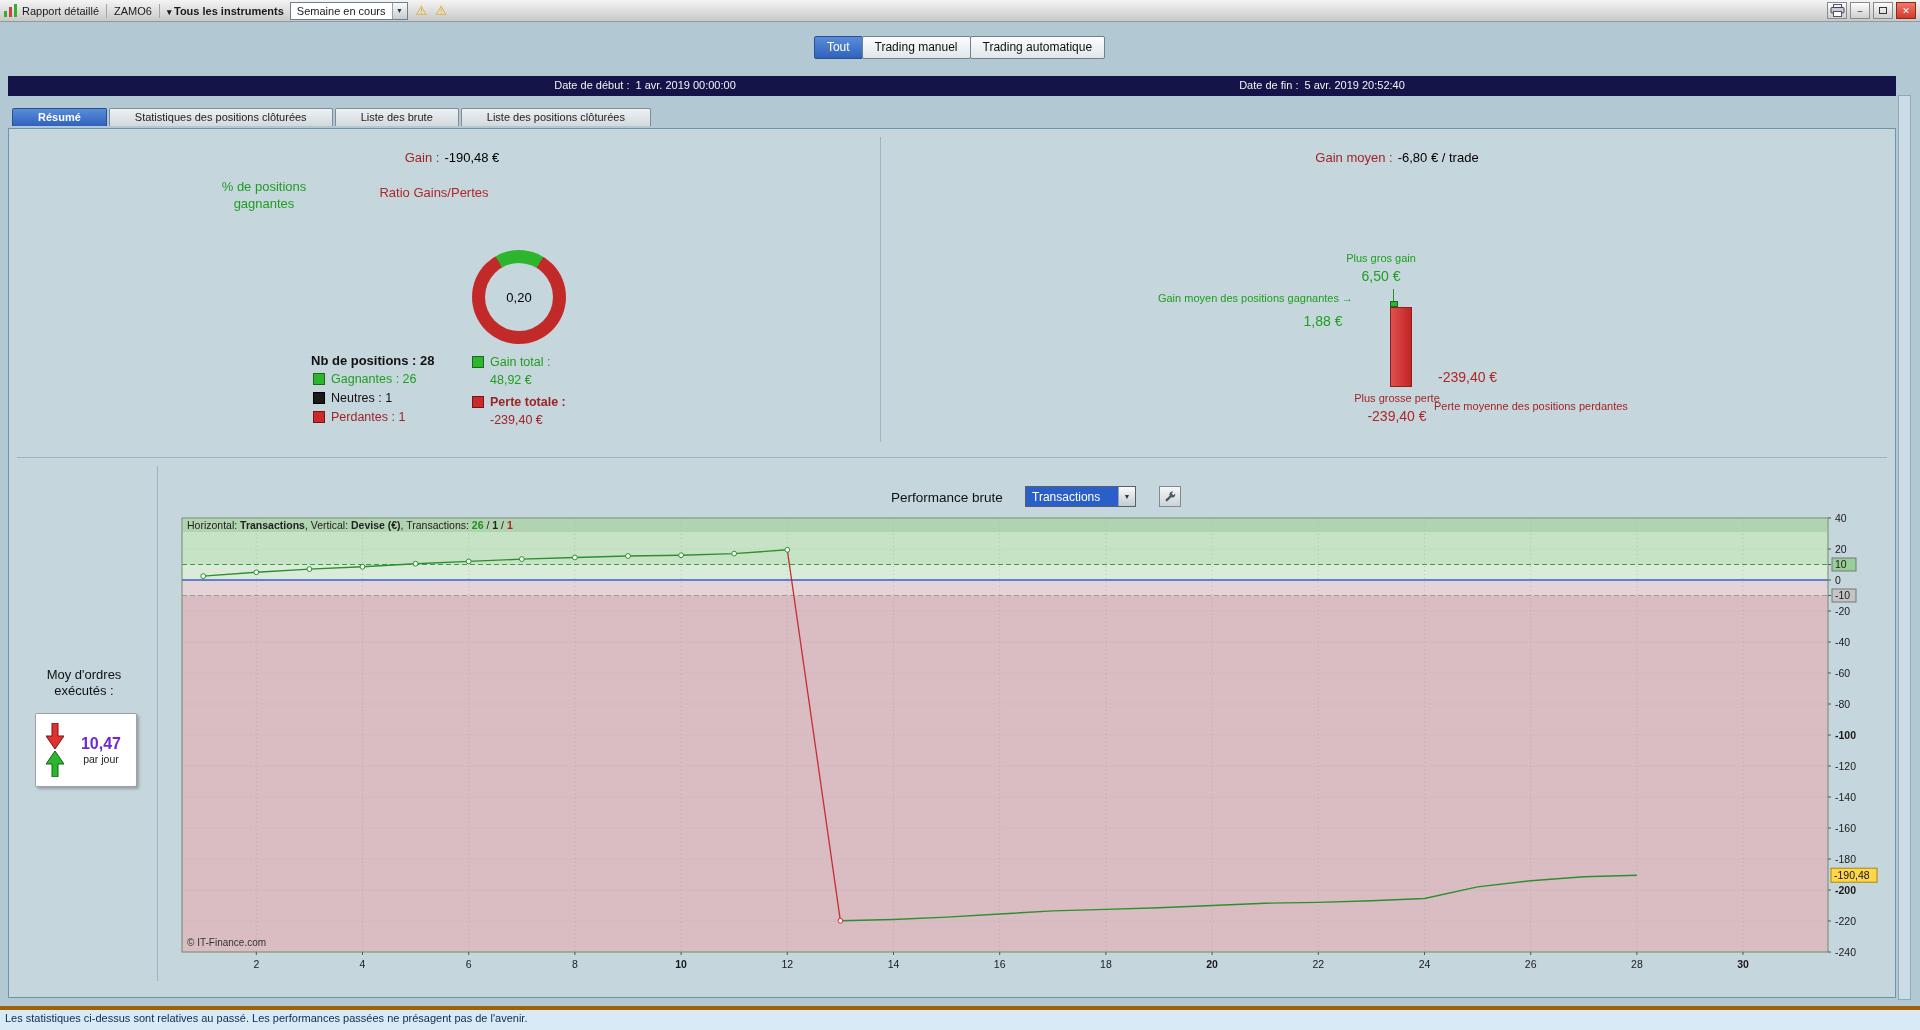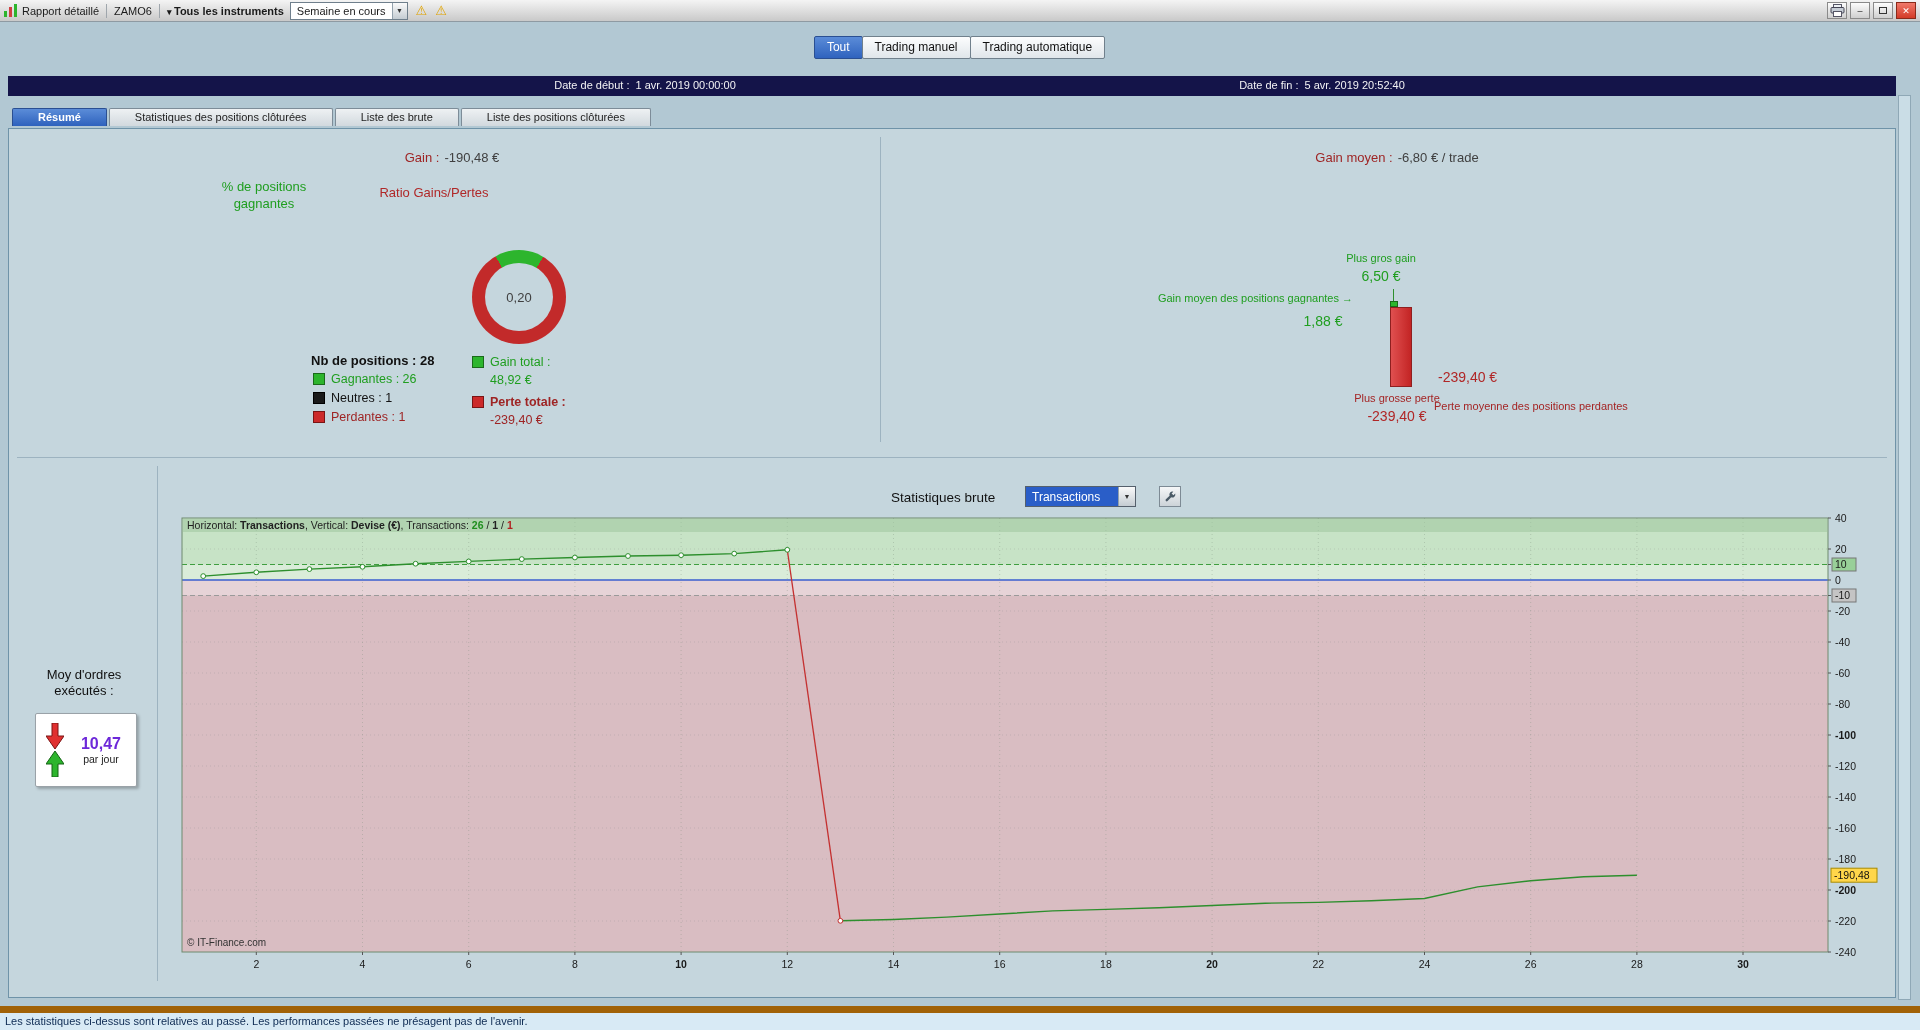--- a/index.html
+++ b/index.html
@@ -2,21 +2,21 @@
 <html><head>
 <meta charset="utf-8">
 <style>
   *{margin:0;padding:0;box-sizing:border-box;}
   html,body{width:1920px;height:1030px;}
   body{position:relative;font-family:"Liberation Sans",sans-serif;background:#b2c8d3;overflow:hidden;}
   .abs{position:absolute;}
   .center{text-align:center;}
   .right{text-align:right;}
   .green{color:#1f9e1f;}
-  .red{color:#404040;}
+  .red{color:#000000;}
   .dkred{color:#9e2424;}
   .maroon{color:#a42525;}
 
   
   .titlebar{position:absolute;left:0;top:0;width:1920px;height:22px;
     background:linear-gradient(#f4f4f4,#c9c9c9);border-bottom:1px solid #8e9aa2;
     display:flex;align-items:center;padding:0 4px;font-size:11px;color:#1a1a1a;}
   .tb-sep{width:1px;height:14px;background:#9fa6ac;margin:0 7px;}
   .tb-item{white-space:nowrap;}
   .tb-bold{font-weight:bold;}
@@ -83,21 +83,21 @@
     display:flex;align-items:center;justify-content:center;}
 
   .orders-title{font-size:13px;color:#111;line-height:1.25;}
   .orders-box{position:absolute;width:102px;height:74px;background:#fff;border:1px solid #9aa2a8;border-radius:2px;
     box-shadow:2px 2px 3px rgba(0,0,0,0.25);display:flex;align-items:center;padding:4px;}
   .orders-arrows{width:30px;display:flex;flex-direction:column;align-items:center;gap:2px;}
   .orders-nums{flex:1;text-align:center;}
   .orders-val{font-size:16px;font-weight:bold;color:#6d28d9;}
   .orders-unit{font-size:10.5px;color:#222;}
 
-  .statusbar{position:absolute;left:0;top:1006px;width:1920px;height:24px;background:#d8eaf5;border-top:7px solid #a16207;
+  .statusbar{position:absolute;left:0;top:1006px;width:1920px;height:24px;background:#d8eaf5;border-top:4px solid #a16207;
     font-size:11px;color:#0d2a52;line-height:17px;padding-left:5px;}
 
   .side-strip{position:absolute;left:1898px;top:95px;width:13px;height:905px;background:#cadde6;border:1px solid #8fa8b6;}
 </style>
 </head>
 <body>
 
 <div class="titlebar">
   <span style="display:flex;margin-right:5px;">
     <svg width="13" height="13" viewBox="0 0 13 13">
@@ -215,21 +215,21 @@
   <div class="minibar gbar" style="left:1381px;top:172px;width:8px;height:6px;"></div>
   <div class="minibar rbar" style="left:1381px;top:178px;width:22px;height:80px;"></div>
 
   <div class="abs maroon fs11" style="left:1425px;top:223px;margin-top:48px;">Perte moyenne des positions perdantes</div>
   <div class="abs fs14" style="left:1429px;top:240px;color:#b02626;">-239,40 €</div>
   <div class="abs center maroon fs11" style="left:1308px;top:263px;width:160px;">Plus grosse perte</div>
   <div class="abs center fs14" style="left:1308px;top:279px;width:160px;color:#b02626;">-239,40 €</div>
 
   <div class="hdiv" style="left:8px;top:328px;width:1870px;"></div>
 
-  <div class="abs perf-label" style="left:882px;top:361px;">Statistiques brute</div>
+  <div class="abs perf-label" style="left:882px;top:361px;">Performance brute</div>
   <div class="perf-combo" style="left:1016px;top:357px;">
     <span class="val">Transactions</span>
     <span class="arrow-btn">▼</span>
   </div>
   <div class="tool-btn" style="left:1150px;top:357px;">
     <span style="display:flex;">
       <svg width="13" height="13" viewBox="0 0 13 13">
           <path d="M11.2 3.6a3 3 0 0 1-4 3.7L3.6 11a1.2 1.2 0 0 1-1.7-1.7l3.7-3.6a3 3 0 0 1 3.7-4L7.6 3.4l1.9 1.9 1.7-1.7z" fill="#4a5a66"></path>
         </svg>
     </span>

